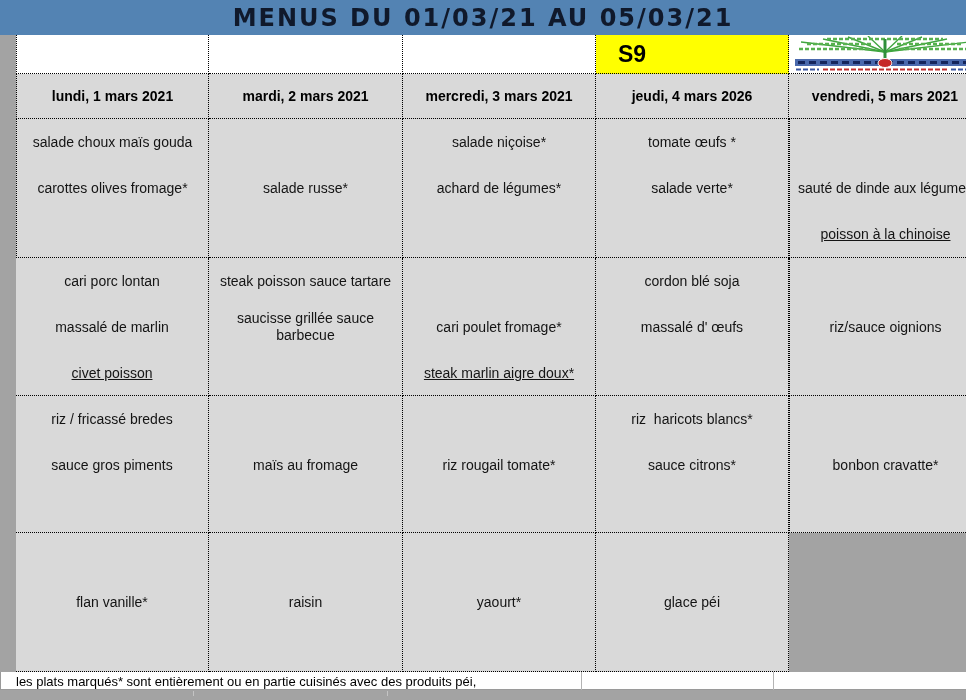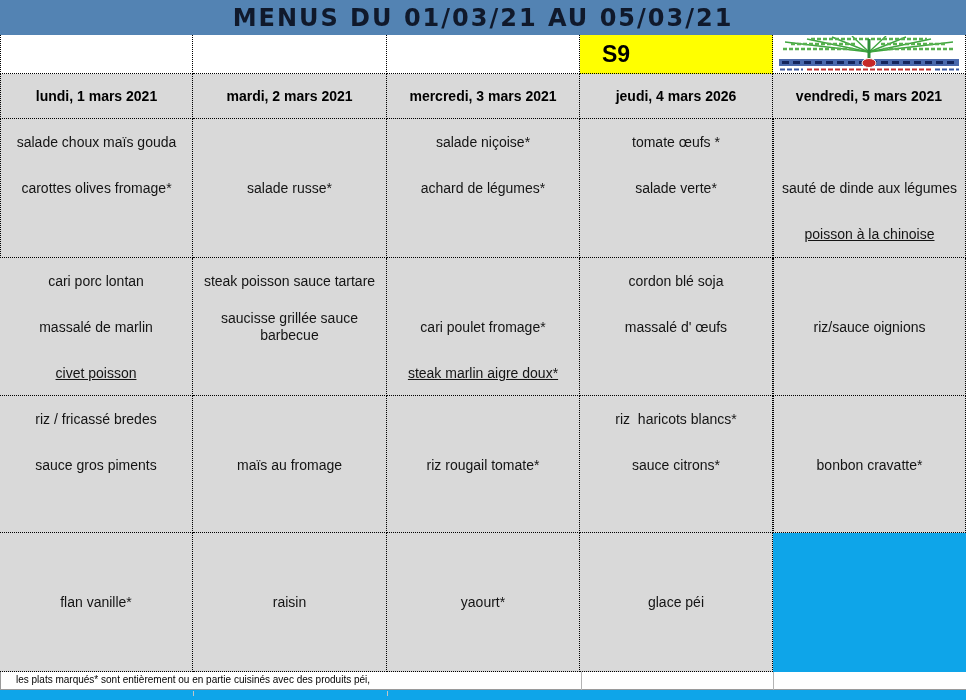--- a/index.html
+++ b/index.html
@@ -1,30 +1,30 @@
 <!DOCTYPE html>
 <html><head>
 <meta charset="utf-8">
 <style>
   * { box-sizing: border-box; margin: 0; padding: 0; }
   html, body { background: #ffffff; }
   body { font-family: "Liberation Sans", sans-serif; }
-  .sheet { position: relative; width: 966px; height: 700px; background: #0ea5e9; overflow: hidden; }
+  .sheet { position: relative; width: 966px; height: 700px; background: #a3a3a3; overflow: hidden; }
 
   
   .banner { position: absolute; top: 0; left: 0; width: 966px; height: 35px;
             background: #5383b3; display: flex; align-items: center; justify-content: center; }
   .banner .title { font-family: "DejaVu Sans", sans-serif; font-weight: 700;
                    font-size: 24px; letter-spacing: 2px; color: #10192b; }
 
   
   .grid { position: absolute; top: 35px; left: 0; width: 966px;
           display: grid;
           grid-template-columns: 193px 194px 193px 193px 193px;
-          grid-template-rows: 39px 45px 139px 138px 137px 139px; }
+          grid-template-rows: 39px 45px 139px 138px 137px 139px; padding-left: 16px; }
   .cell { position: relative; border-right: 1px dotted #000; border-bottom: 1px dotted #000; overflow: hidden; }
   .cell.c1 { border-left: 1px dotted #000; }
 
   .info { background: #ffffff; }
   .info.week { background: #ffff00; display: flex; align-items: center; padding-left: 22px; }
   .info.week .wk { font-size: 23px; font-weight: 700; color: #000; }
   .info.logo { display: flex; align-items: center; justify-content: center; }
 
   .day { background: #d9d9d9; display: flex; align-items: center; justify-content: center;
          font-weight: 700; font-size: 14px; color: #000; }
@@ -32,21 +32,21 @@
   .menucell { background: #d9d9d9; }
   .lines { display: grid; grid-template-rows: 46px 46px 46px; width: 100%; }
   .line { grid-column: 1; align-self: center; text-align: center;
           font-size: 14px; color: #141414; white-space: pre; }
   .line.wrap { white-space: normal; line-height: 17px; padding: 0 6px; }
   .s1 { grid-row: 1; } .s2 { grid-row: 2; } .s3 { grid-row: 3; text-decoration: underline; }
 
   
   .footrow { position: absolute; top: 672px; left: 0; width: 966px; height: 18px;
              background: #fff; border-bottom: 1px solid #9a9a9a; border-left: 1px solid #9a9a9a; }
-  .footrow .note { position: absolute; left: 3px; top: 2px; font-size: 10px; color: #000; padding-left: 12px; }
+  .footrow .note { position: absolute; left: 3px; top: 2px; font-size: 13px; color: #000; padding-left: 12px; }
   .vline { position: absolute; top: 0; width: 1px; height: 18px; background: #b4b4b4; }
   .v1 { left: 580px; } .v2 { left: 772px; }
   .stub { position: absolute; top: 691px; width: 1px; height: 5px; background: #c4c4c4; }
   .st1 { left: 193px; } .st2 { left: 387px; }
 </style>
 </head>
 <body>
 
 <div class="sheet">
 

